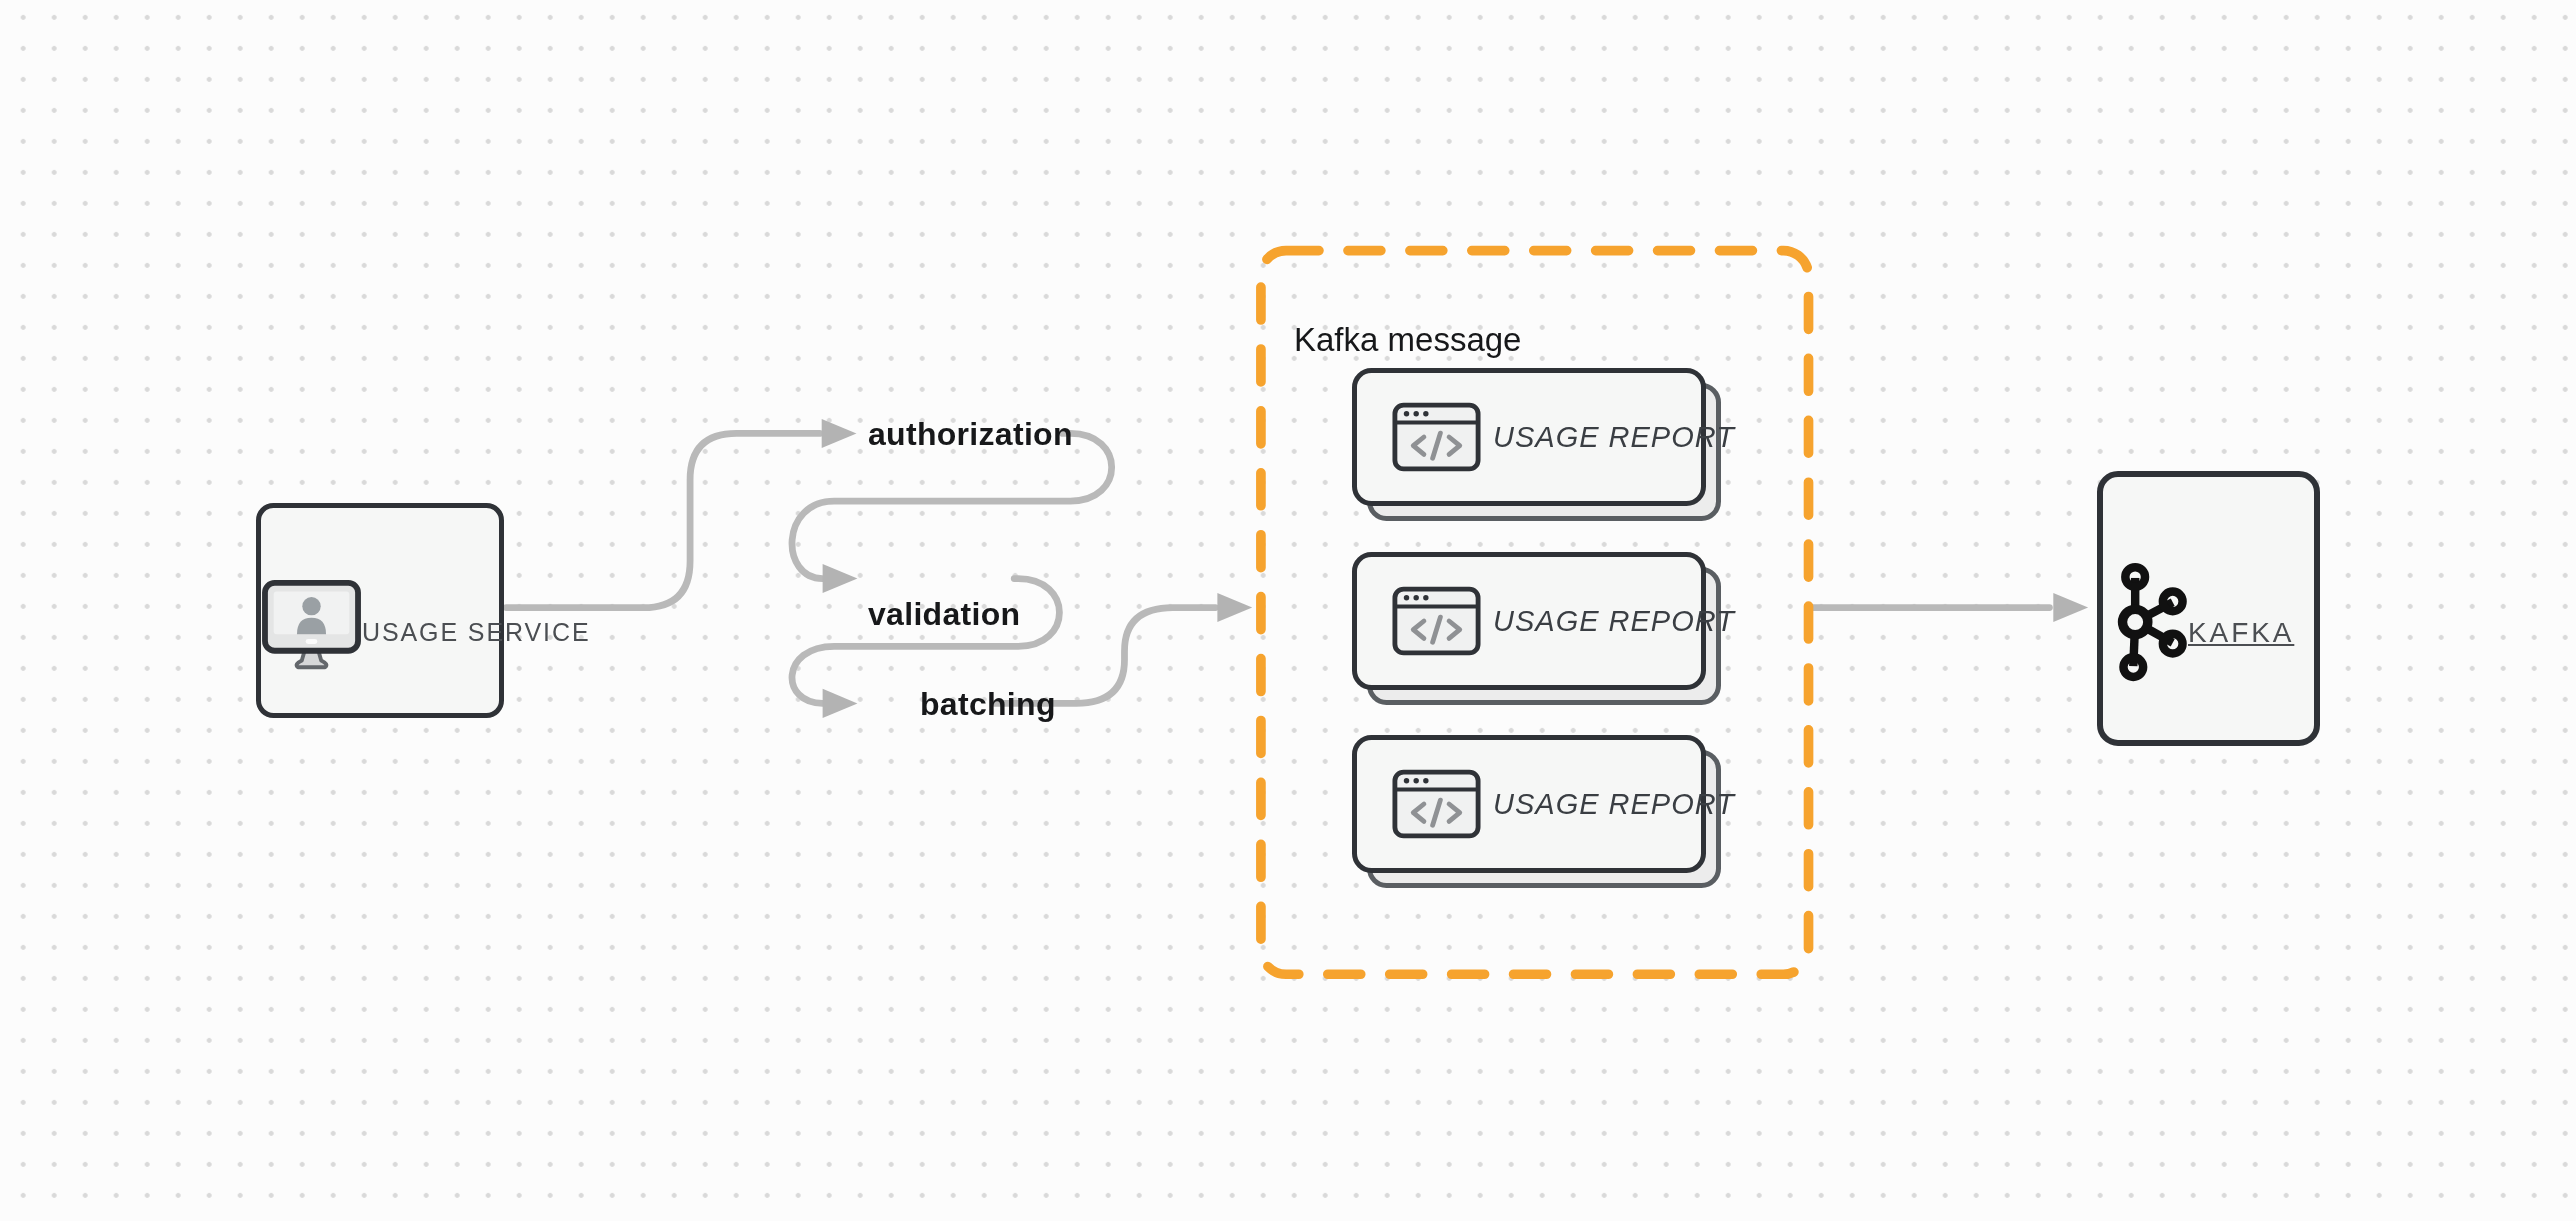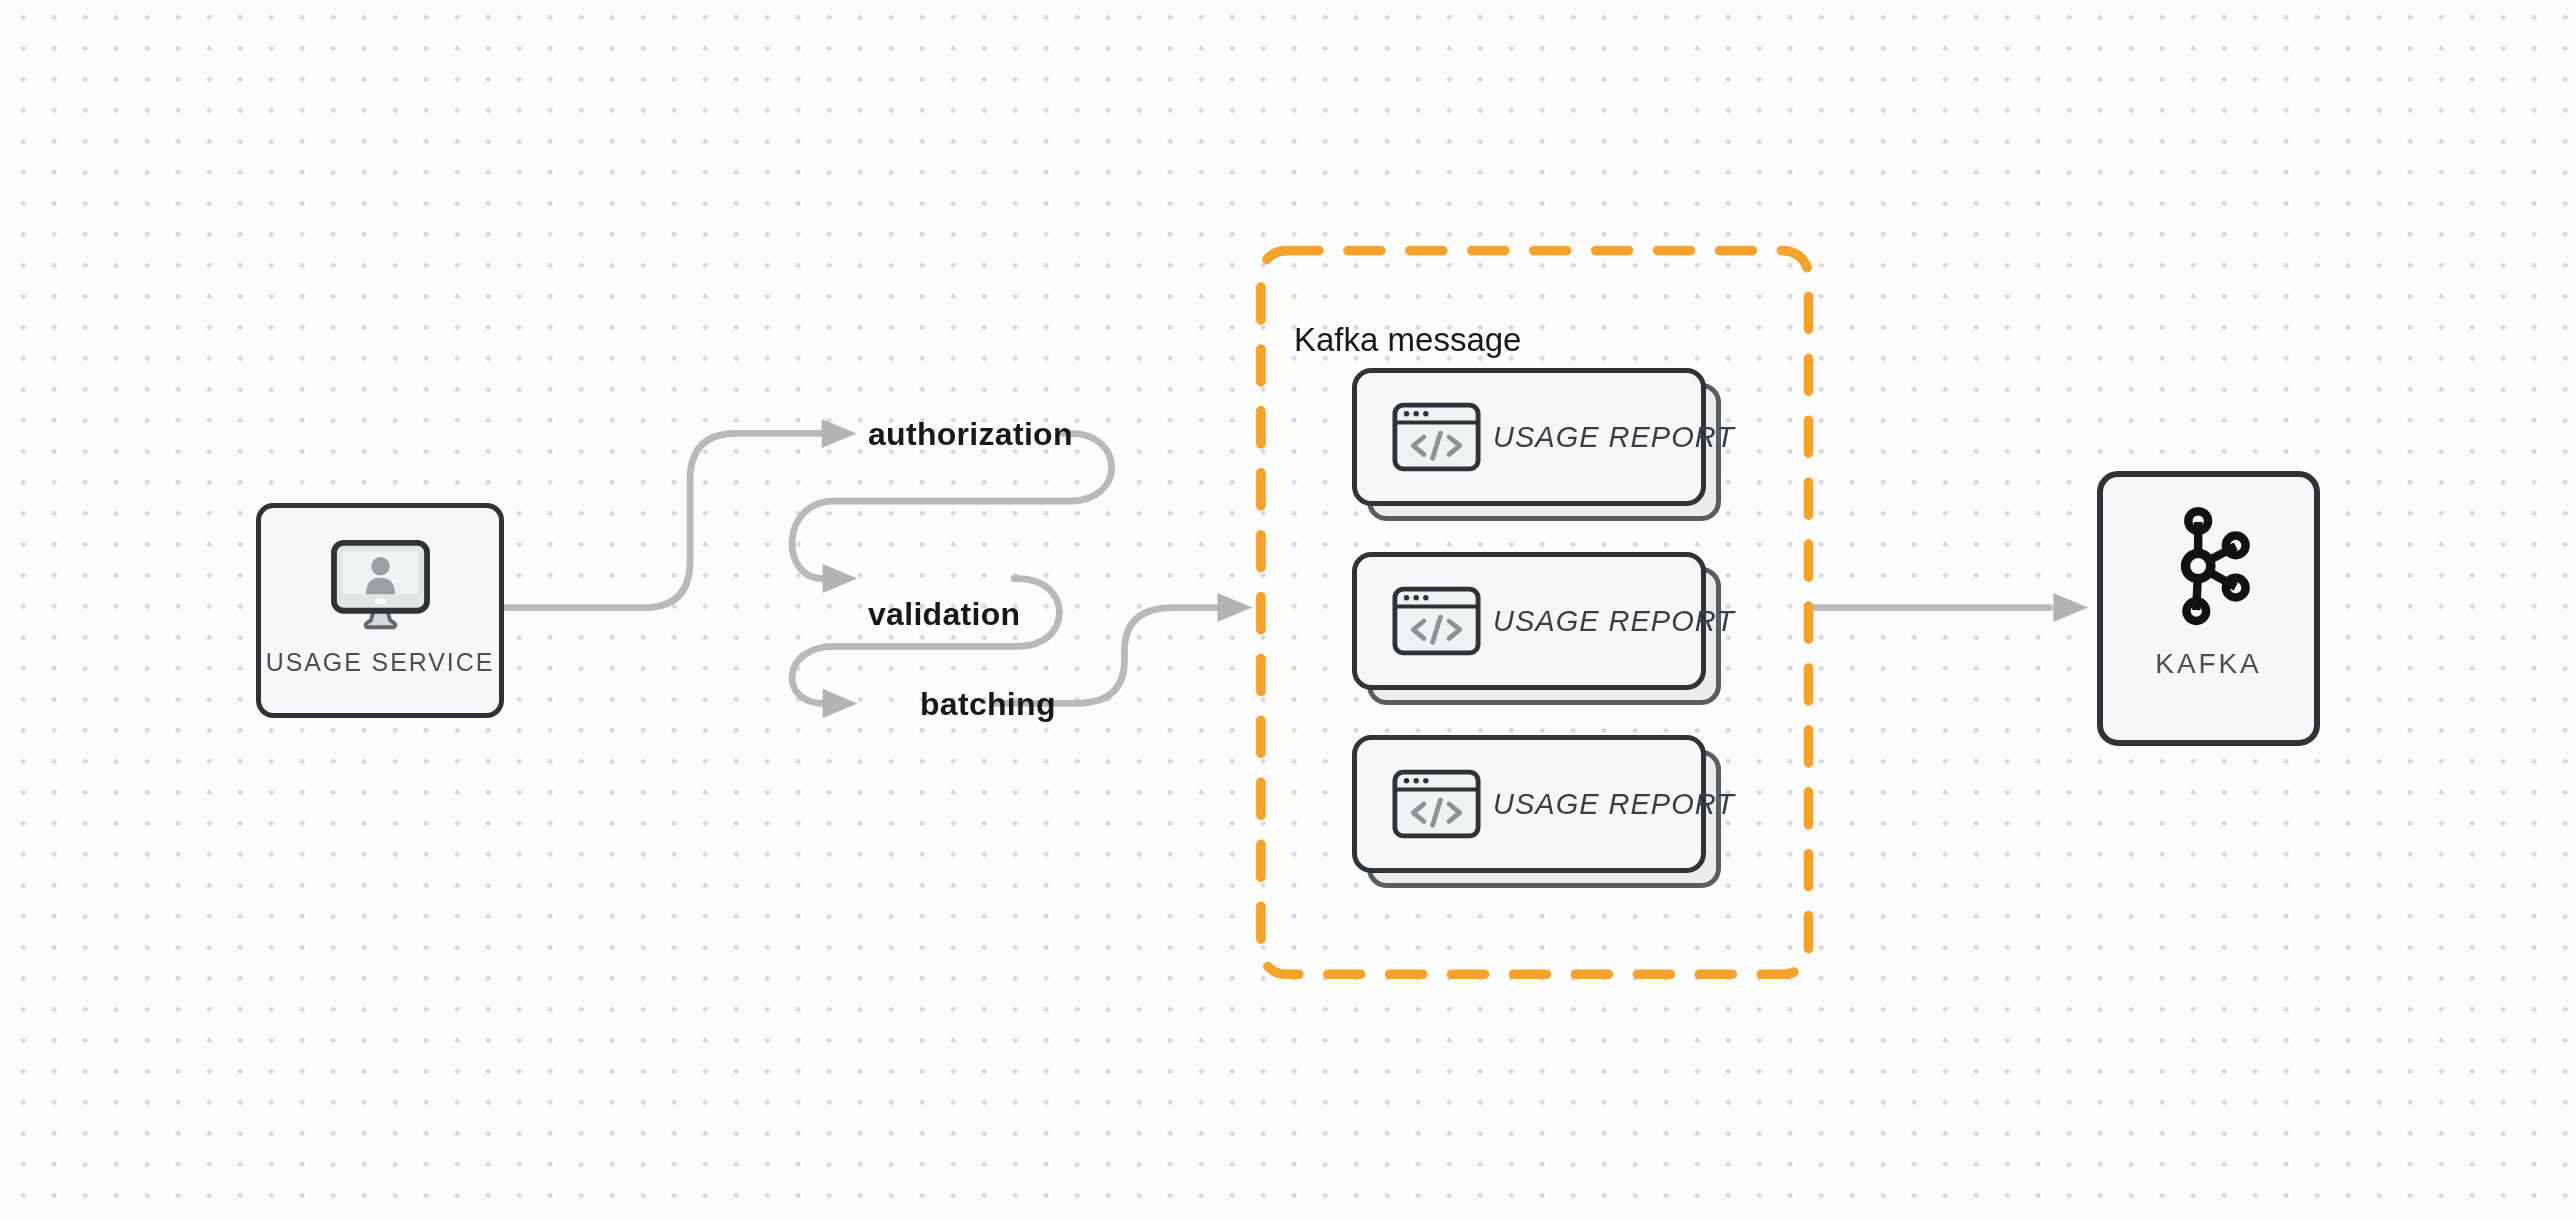--- a/index.html
+++ b/index.html
@@ -10,26 +10,26 @@
     background-size:31px 31px;background-position:7.7px 1.9px;
     font-family:"Liberation Sans","DejaVu Sans",sans-serif;
   }
   .abs{position:absolute;}
   svg{display:block;}
   #connector-layer{position:absolute;left:0;top:0;pointer-events:none;}
 
   
   .node{
     box-sizing:border-box;background:#f6f7f6;border:5.8px solid #2f3237;border-radius:17.4px;
-    display:flex;flex-direction:column;align-items:center;
+    display:flex;flex-direction:row;align-items:center;
   }
   #usage-service-node{left:256px;top:503px;width:248px;height:215px;padding-top:31px;}
   #kafka-node{left:2097px;top:471px;width:223px;height:275px;padding-top:29px;border-radius:21px;border-width:6.8px;}
   .node-label{color:#4b4e52;font-size:25px;letter-spacing:1.9px;margin-top:13.5px;white-space:nowrap;}
-  #kafka-node .node-label{font-size:28px;letter-spacing:2.9px;margin-top:20px;}
+  #kafka-node .node-label{font-size:28px;letter-spacing:2.9px;margin-top:20px;text-decoration:underline;}
 
   
   .step-label{
     color:#17181a;font-size:32px;font-weight:700;white-space:nowrap;
     transform:translateY(-50%);letter-spacing:0.3px;
   }
   #step-authorization{left:868px;top:434px;}
   #step-validation{left:868px;top:614px;}
   #step-batching{left:920px;top:704px;}
 

